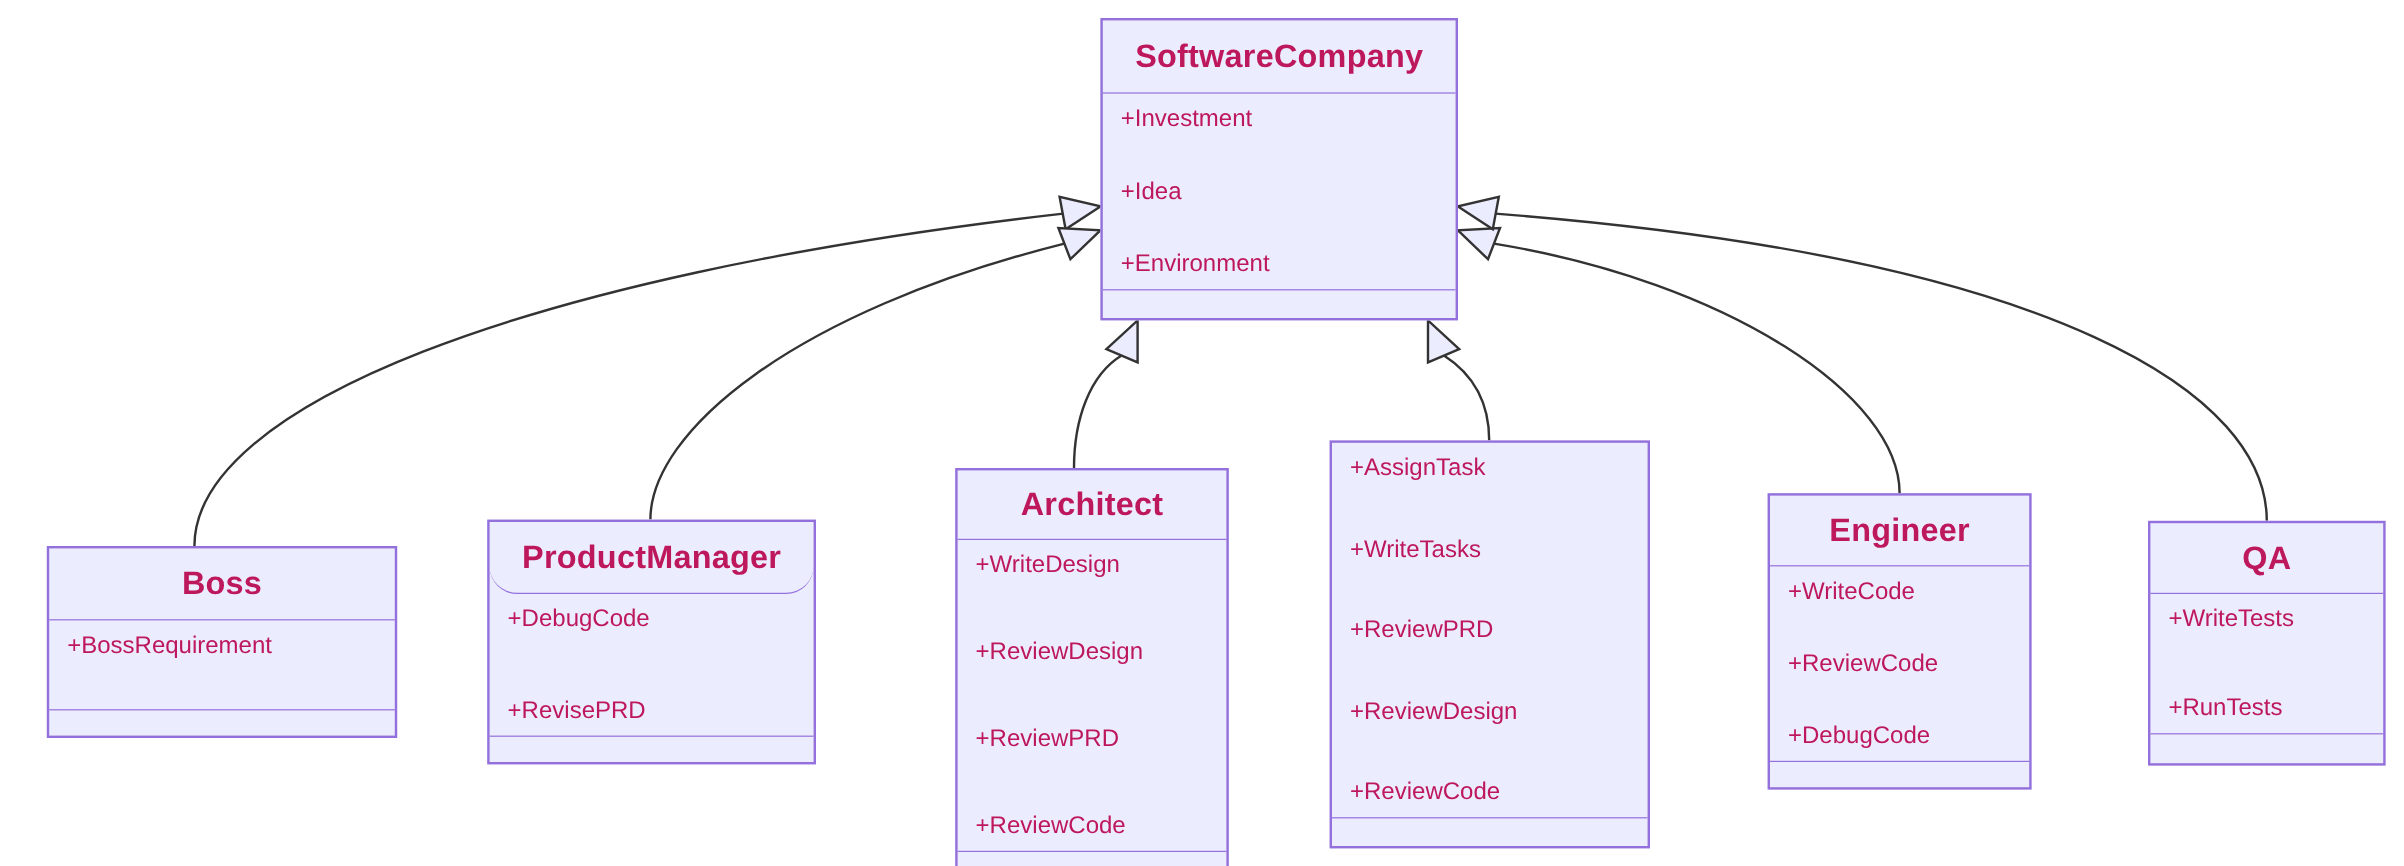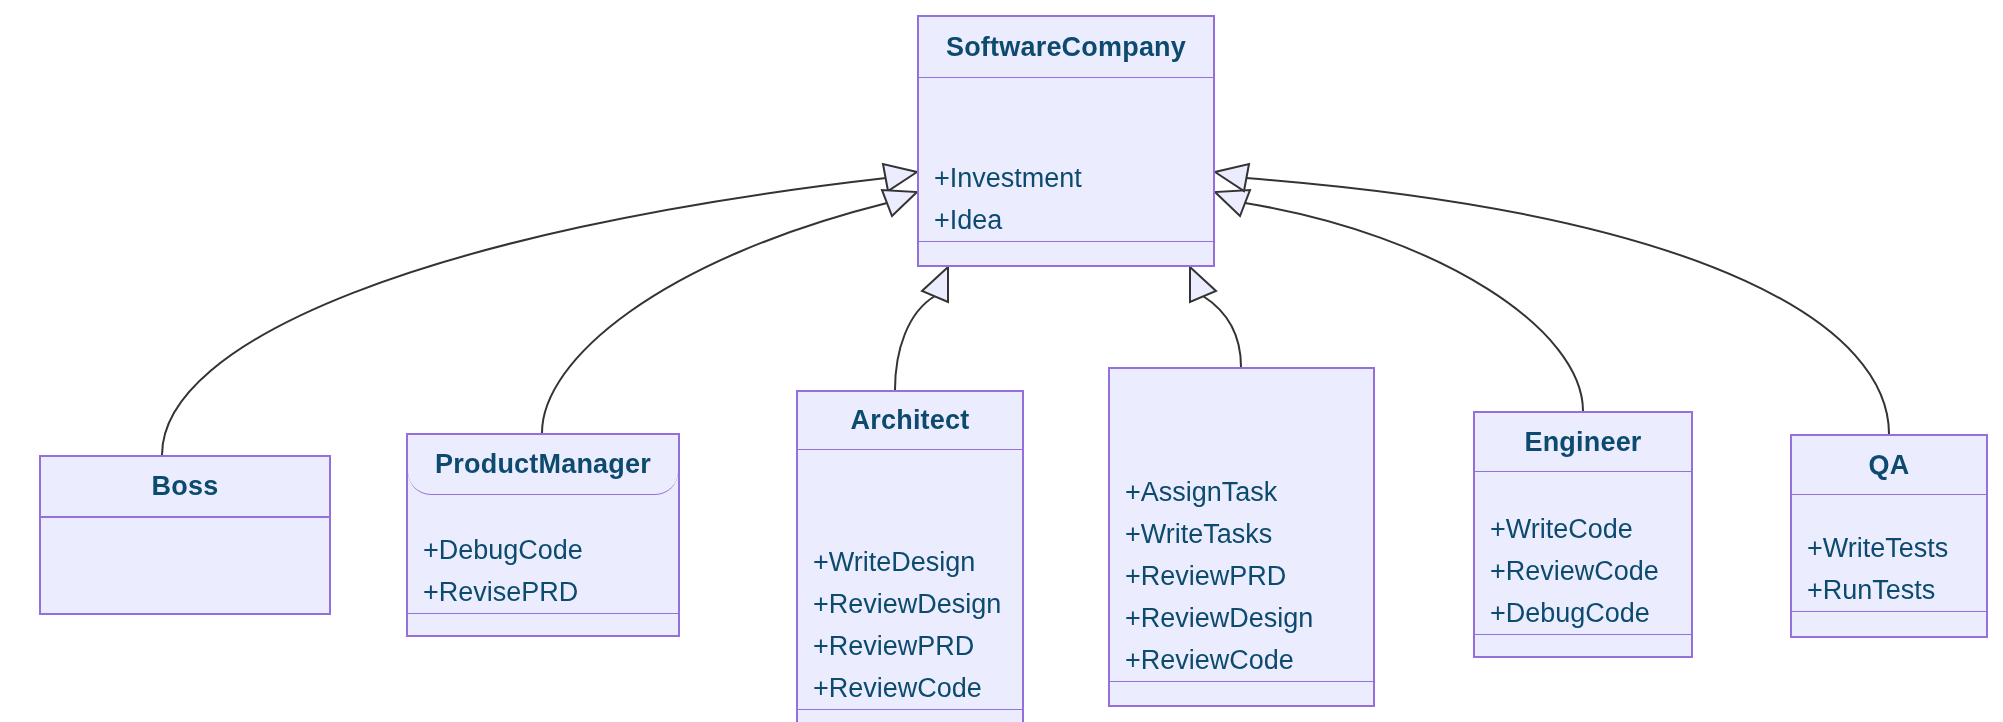--- a/index.html
+++ b/index.html
@@ -2,21 +2,21 @@
 <html><head>
 <meta charset="utf-8">
 <style>
   html, body { margin: 0; padding: 0; background: #ffffff; }
   .diagram {
     position: relative;
     width: 2003px;
     height: 722px;
     background: #ffffff;
     font-family: "Liberation Sans", "DejaVu Sans", sans-serif;
-    color: #0c4a6e;
+    color: #be185d;
     overflow: hidden;
   }
   svg.edges {
     position: absolute;
     left: 0; top: 0;
     width: 2003px; height: 722px;
   }
   .class-box {
     position: absolute;
     box-sizing: border-box;
@@ -33,23 +33,23 @@
     justify-content: center;
     font-weight: bold;
     font-size: 27px;
     letter-spacing: 0.2px;
   }
   .class-attrs {
     box-sizing: border-box;
     flex: 1;
     display: flex;
     flex-direction: column;
-    justify-content: flex-end;
+    justify-content: space-between;
     padding-left: 15px;
-    font-size: 27px;
+    font-size: 20px;
   }
   .class-attrs span {
     display: block;
     line-height: 42px;
     white-space: nowrap;
   }
   .class-methods {
     box-sizing: border-box;
     border-top: 1.5px solid #9370DB;
   }
@@ -80,26 +80,30 @@
 
     <path class="edge-path" d="M1889,434 C1889,330 1720,215 1246,178"></path>
     <polygon class="arrow-head" points="1215,172 1244,191 1249,164"></polygon>
   </svg>
 
   <div class="class-box" style="left:917px; top:15px; width:298px; height:252px;">
     <div class="class-title" style="height:61px;">SoftwareCompany</div>
     <div class="class-attrs">
       <span>+Investment</span>
       <span>+Idea</span>
+      <span>+Environment</span>
     </div>
     <div class="class-methods" style="height:24px;"></div>
   </div>
 
   <div class="class-box" style="left:15px; top:455px; width:292px; height:160px;margin-left:24px;">
     <div class="class-title" style="height:60px;">Boss</div>
+    <div class="class-attrs">
+      <span>+BossRequirement</span>
+    </div>
     <div class="class-methods" style="height:22px;"></div>
   </div>
 
   <div class="class-box" style="left:406px; top:433px; width:274px; height:204px;">
     <div class="class-title" style="height:60px;border-radius:23px;">ProductManager</div>
     <div class="class-attrs">
       <span>+DebugCode</span>
       <span>+RevisePRD</span>
     </div>
     <div class="class-methods" style="height:22px;"></div>

